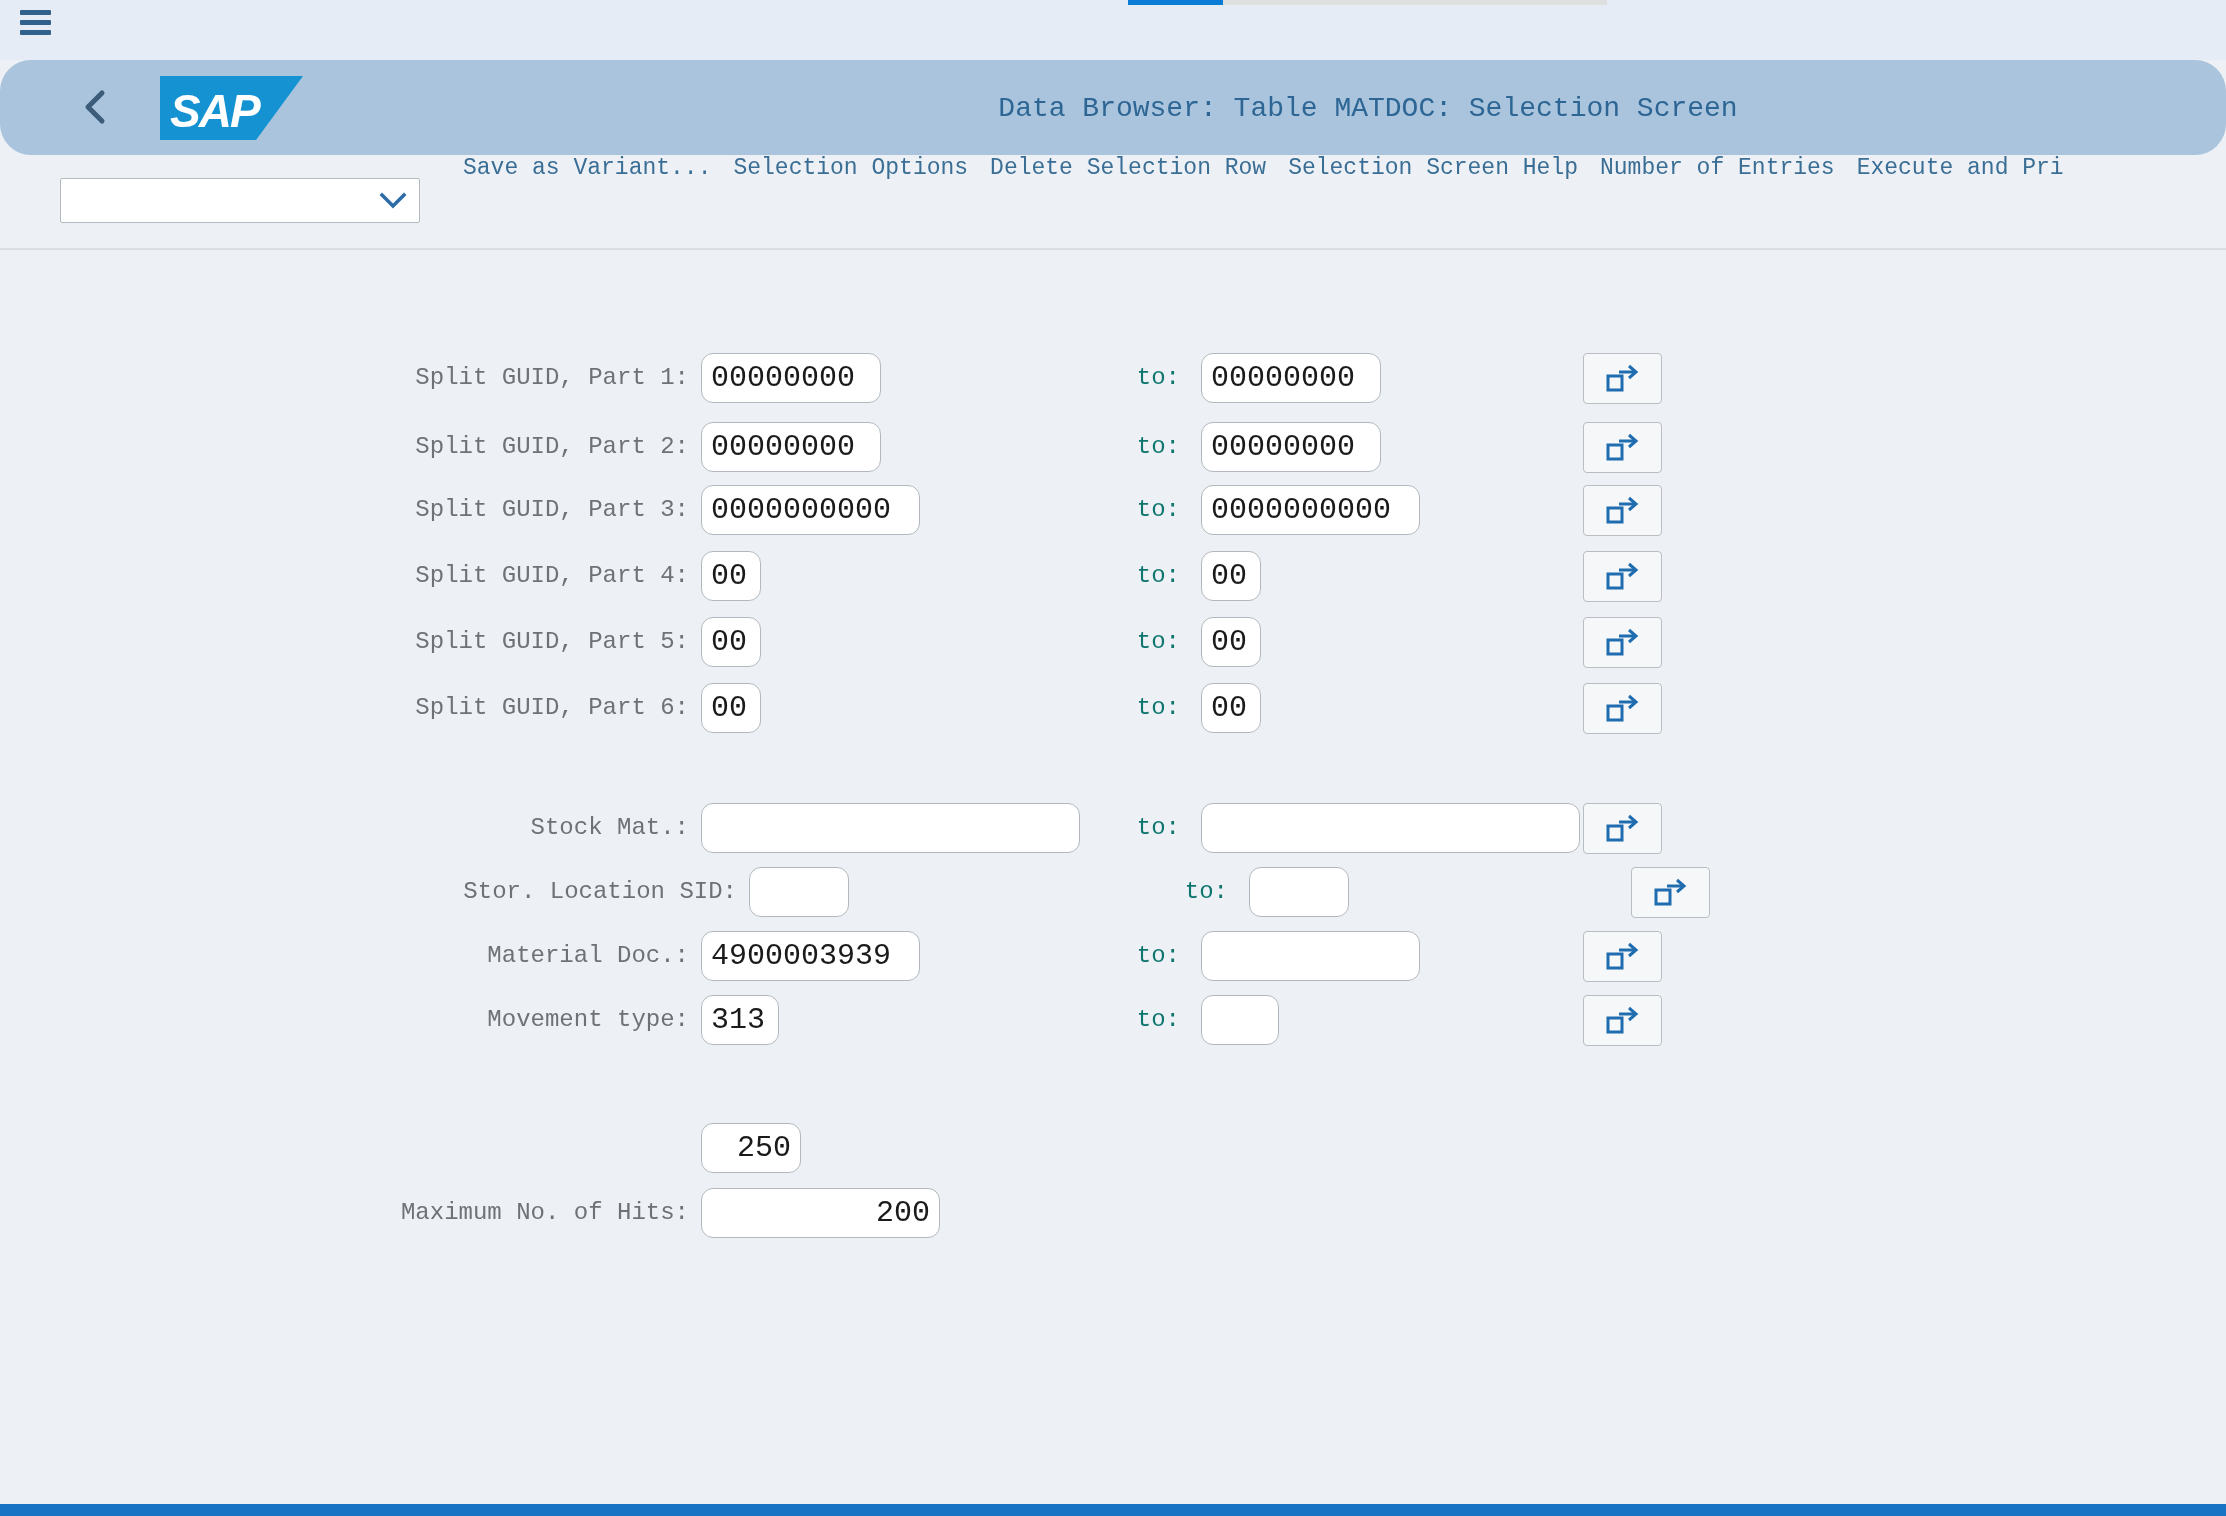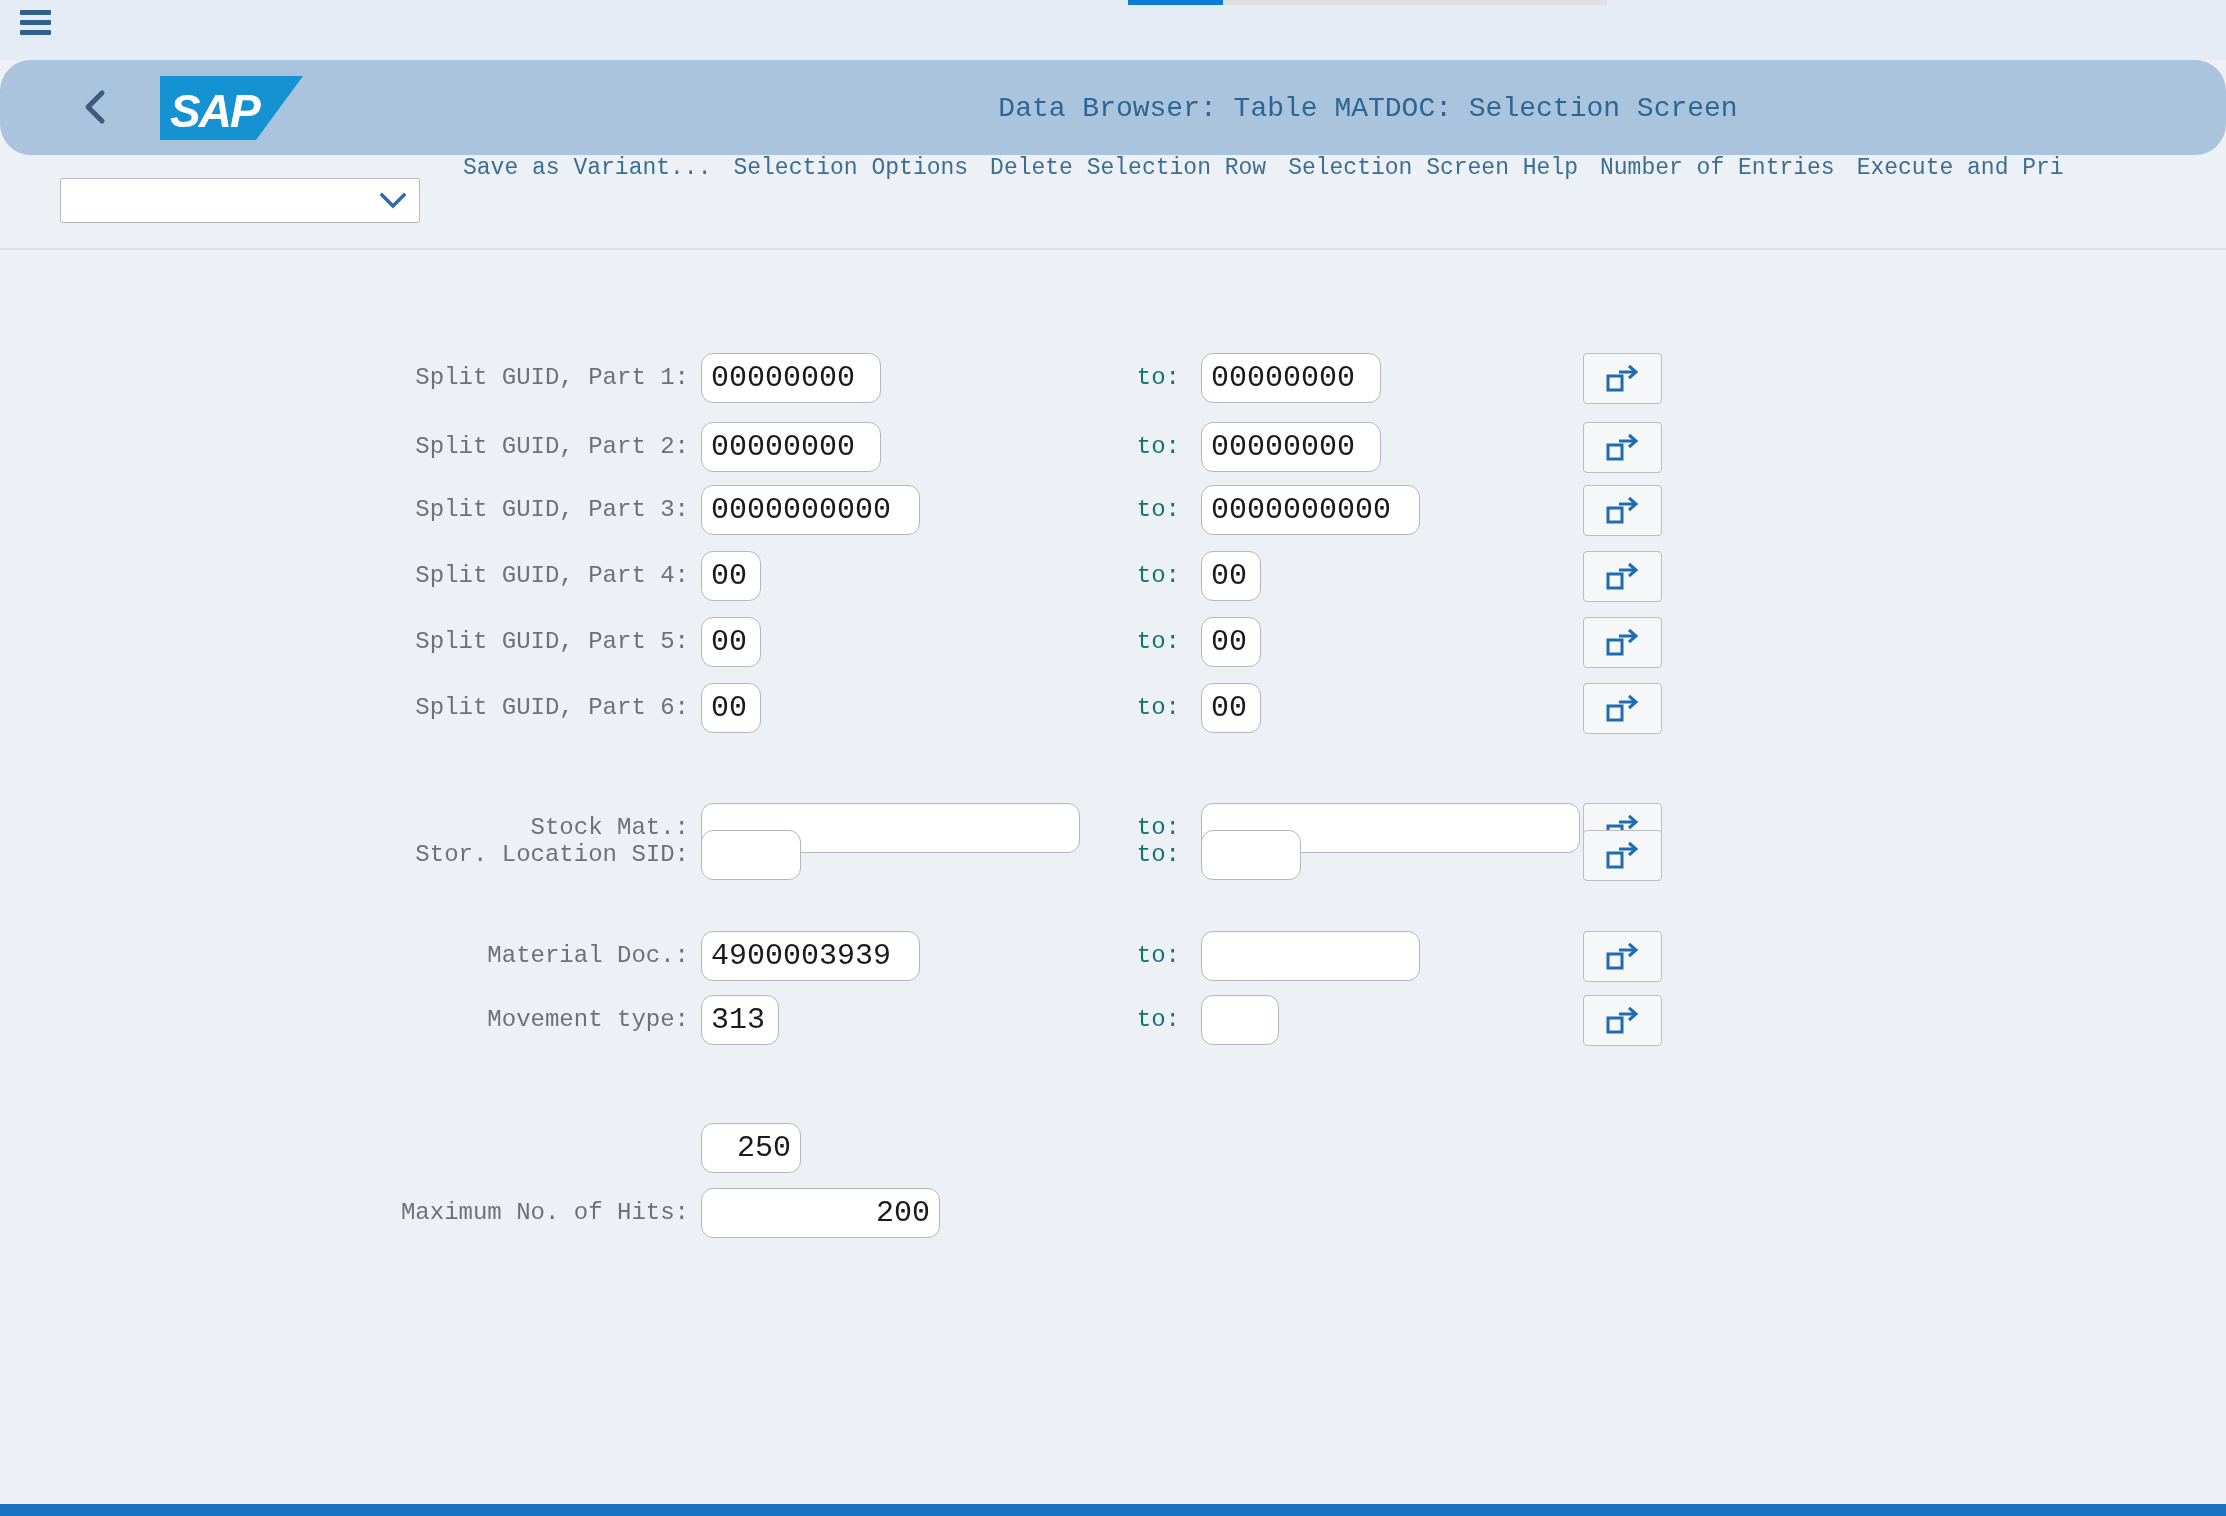--- a/index.html
+++ b/index.html
@@ -180,21 +180,21 @@
         <div class="to-label">to:</div>
         <input type="text" class="field" style="left: 1201px; width: 379px;">
         <button class="range-btn">
           <svg width="38" height="32" viewBox="0 0 38 32">
             <rect x="4" y="13" width="14" height="14" fill="none" stroke="#1f6cb0" stroke-width="3"></rect>
             <line x1="15" y1="9" x2="31" y2="9" stroke="#1f6cb0" stroke-width="3"></line>
             <polyline points="25,3 32,9 25,15" fill="none" stroke="#1f6cb0" stroke-width="3" stroke-linejoin="miter"></polyline>
           </svg>
         </button>
       </div>
-      <div class="row" style="top: 580px;">
+      <div class="row" style="top: 617px; margin-left: 48px;">
         <div class="label">Stor. Location SID:</div>
         <input type="text" class="field" style="left: 701px; width: 100px;">
         <div class="to-label">to:</div>
         <input type="text" class="field" style="left: 1201px; width: 100px;">
         <button class="range-btn">
           <svg width="38" height="32" viewBox="0 0 38 32">
             <rect x="4" y="13" width="14" height="14" fill="none" stroke="#1f6cb0" stroke-width="3"></rect>
             <line x1="15" y1="9" x2="31" y2="9" stroke="#1f6cb0" stroke-width="3"></line>
             <polyline points="25,3 32,9 25,15" fill="none" stroke="#1f6cb0" stroke-width="3" stroke-linejoin="miter"></polyline>
           </svg>

